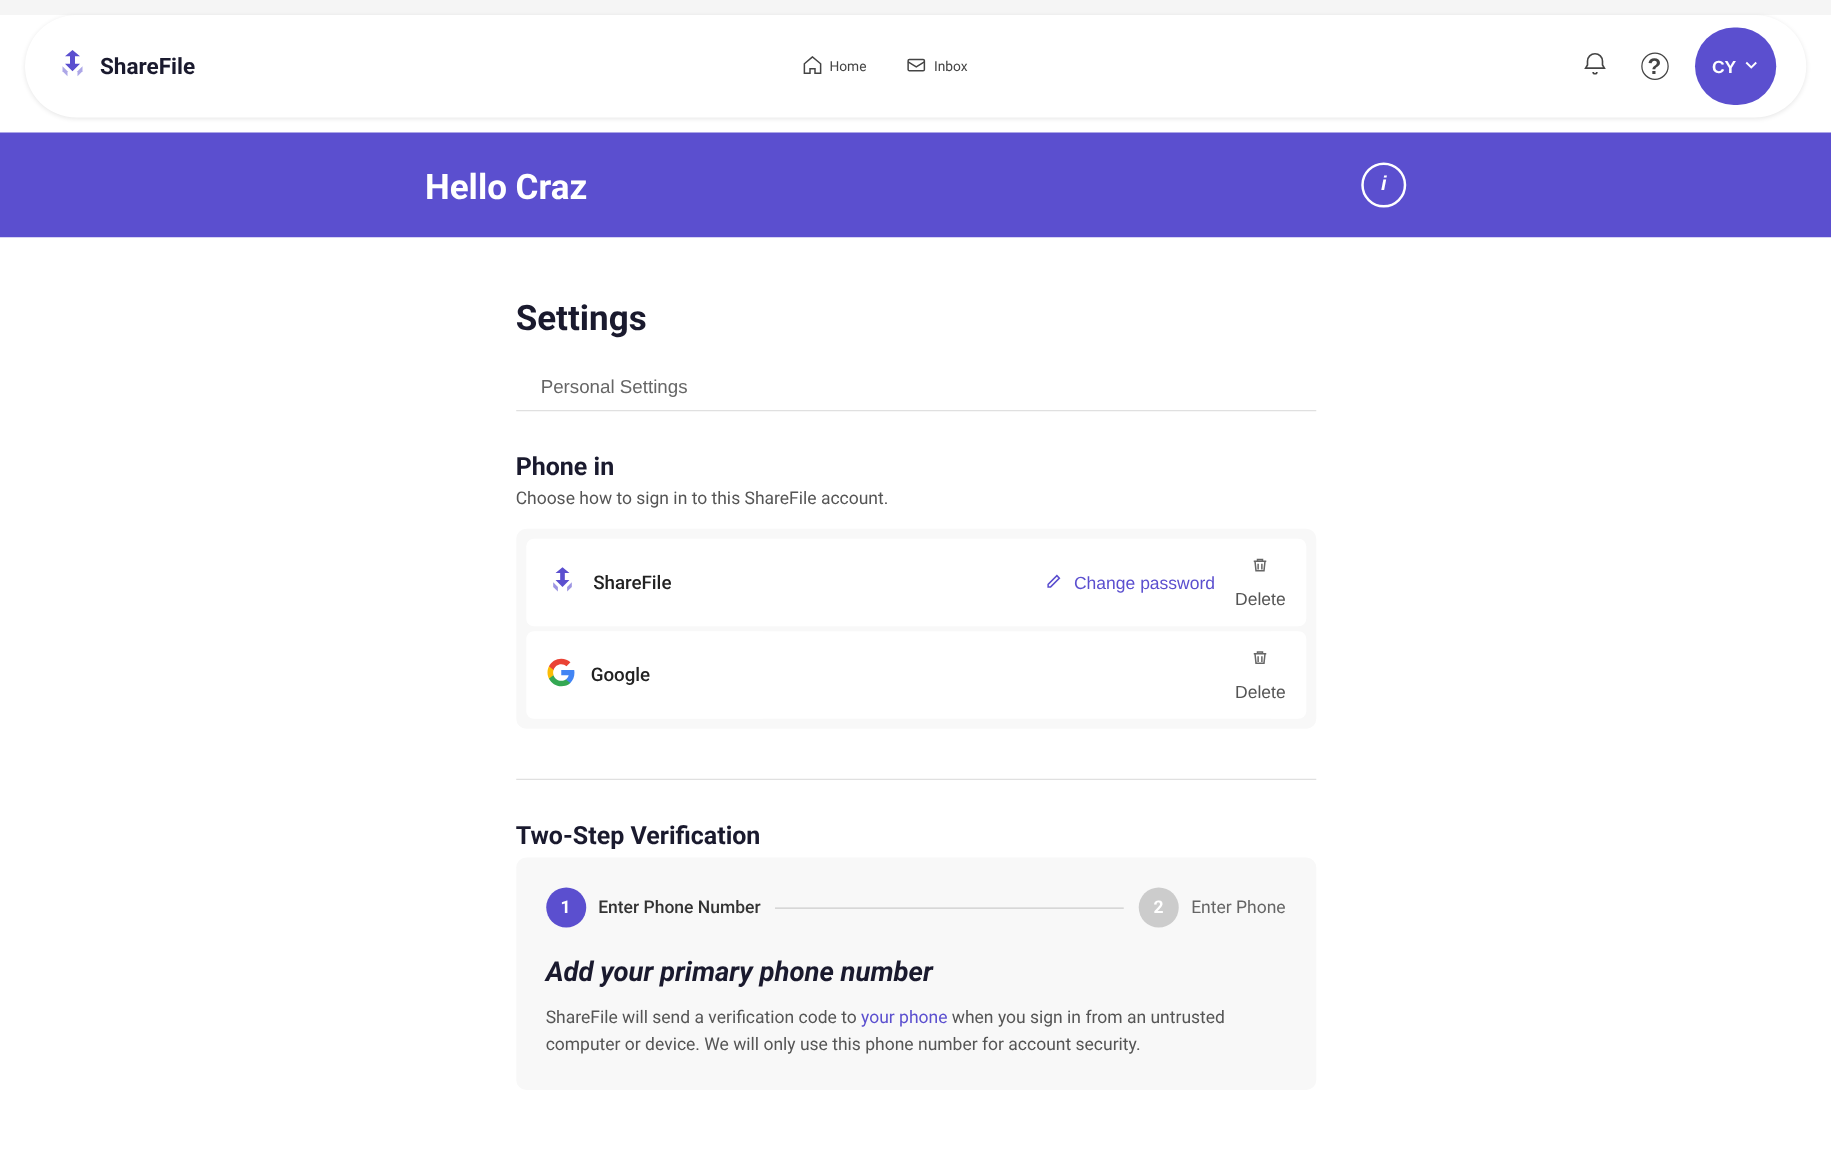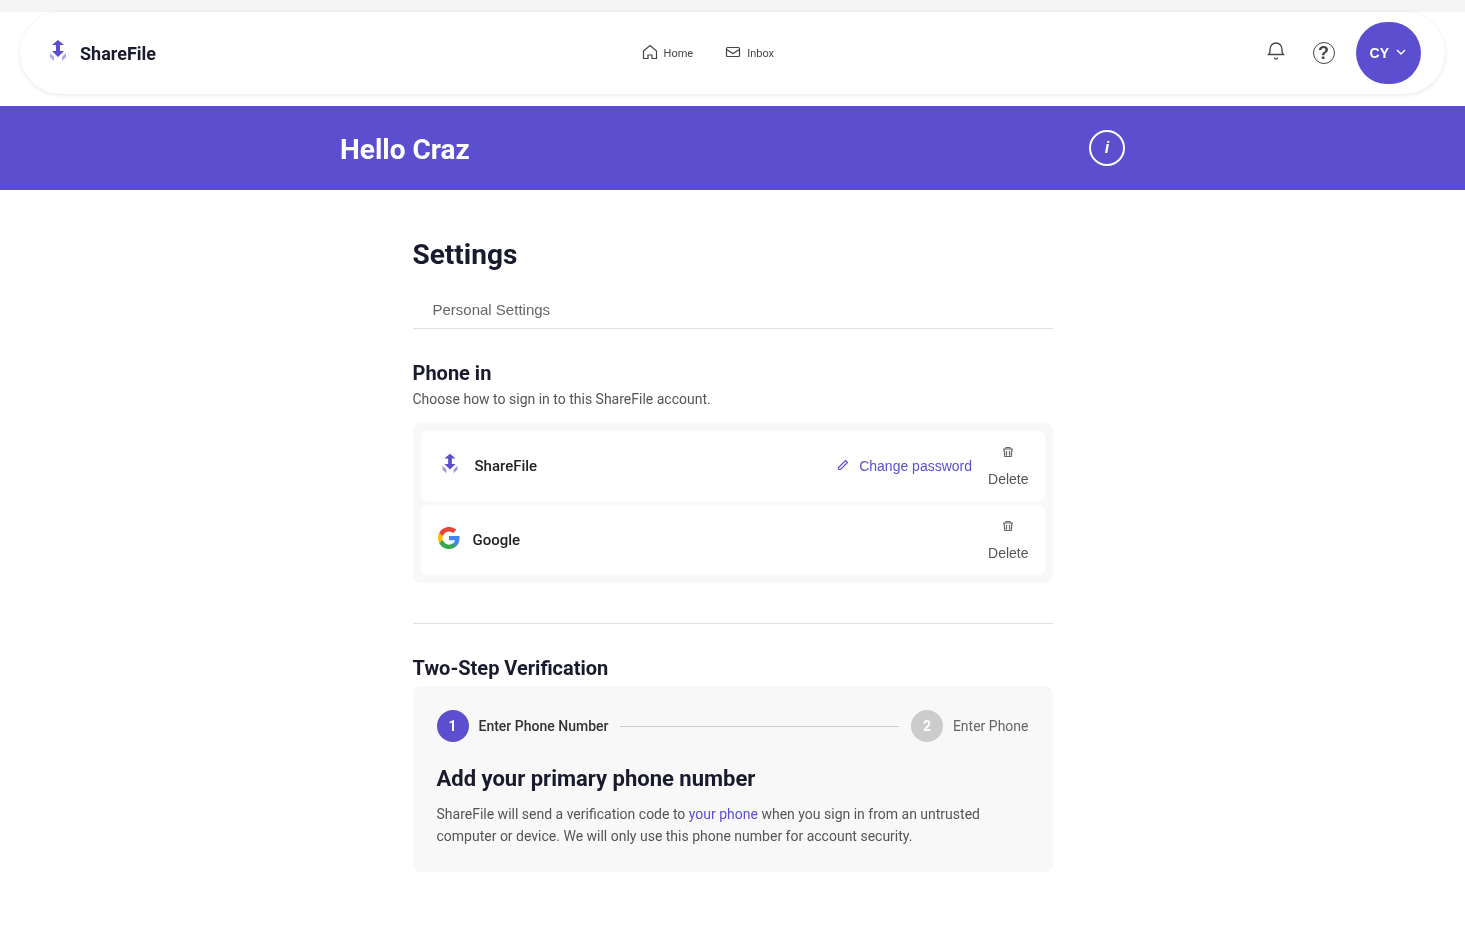--- a/index.html
+++ b/index.html
@@ -241,20 +241,21 @@
       background: #ccc;
       margin: 0 12px;
       min-width: 80px;
     }
 
     .two-step-title {
       font-size: 22px;
       font-weight: 700;
       color: #1a1a2e;
       margin-bottom: 12px;
+      font-style: italic;
     }
     .two-step-desc {
       font-size: 14px;
       color: #555;
       line-height: 1.6;
     }
 
     
     .google-g {
       width: 24px;

